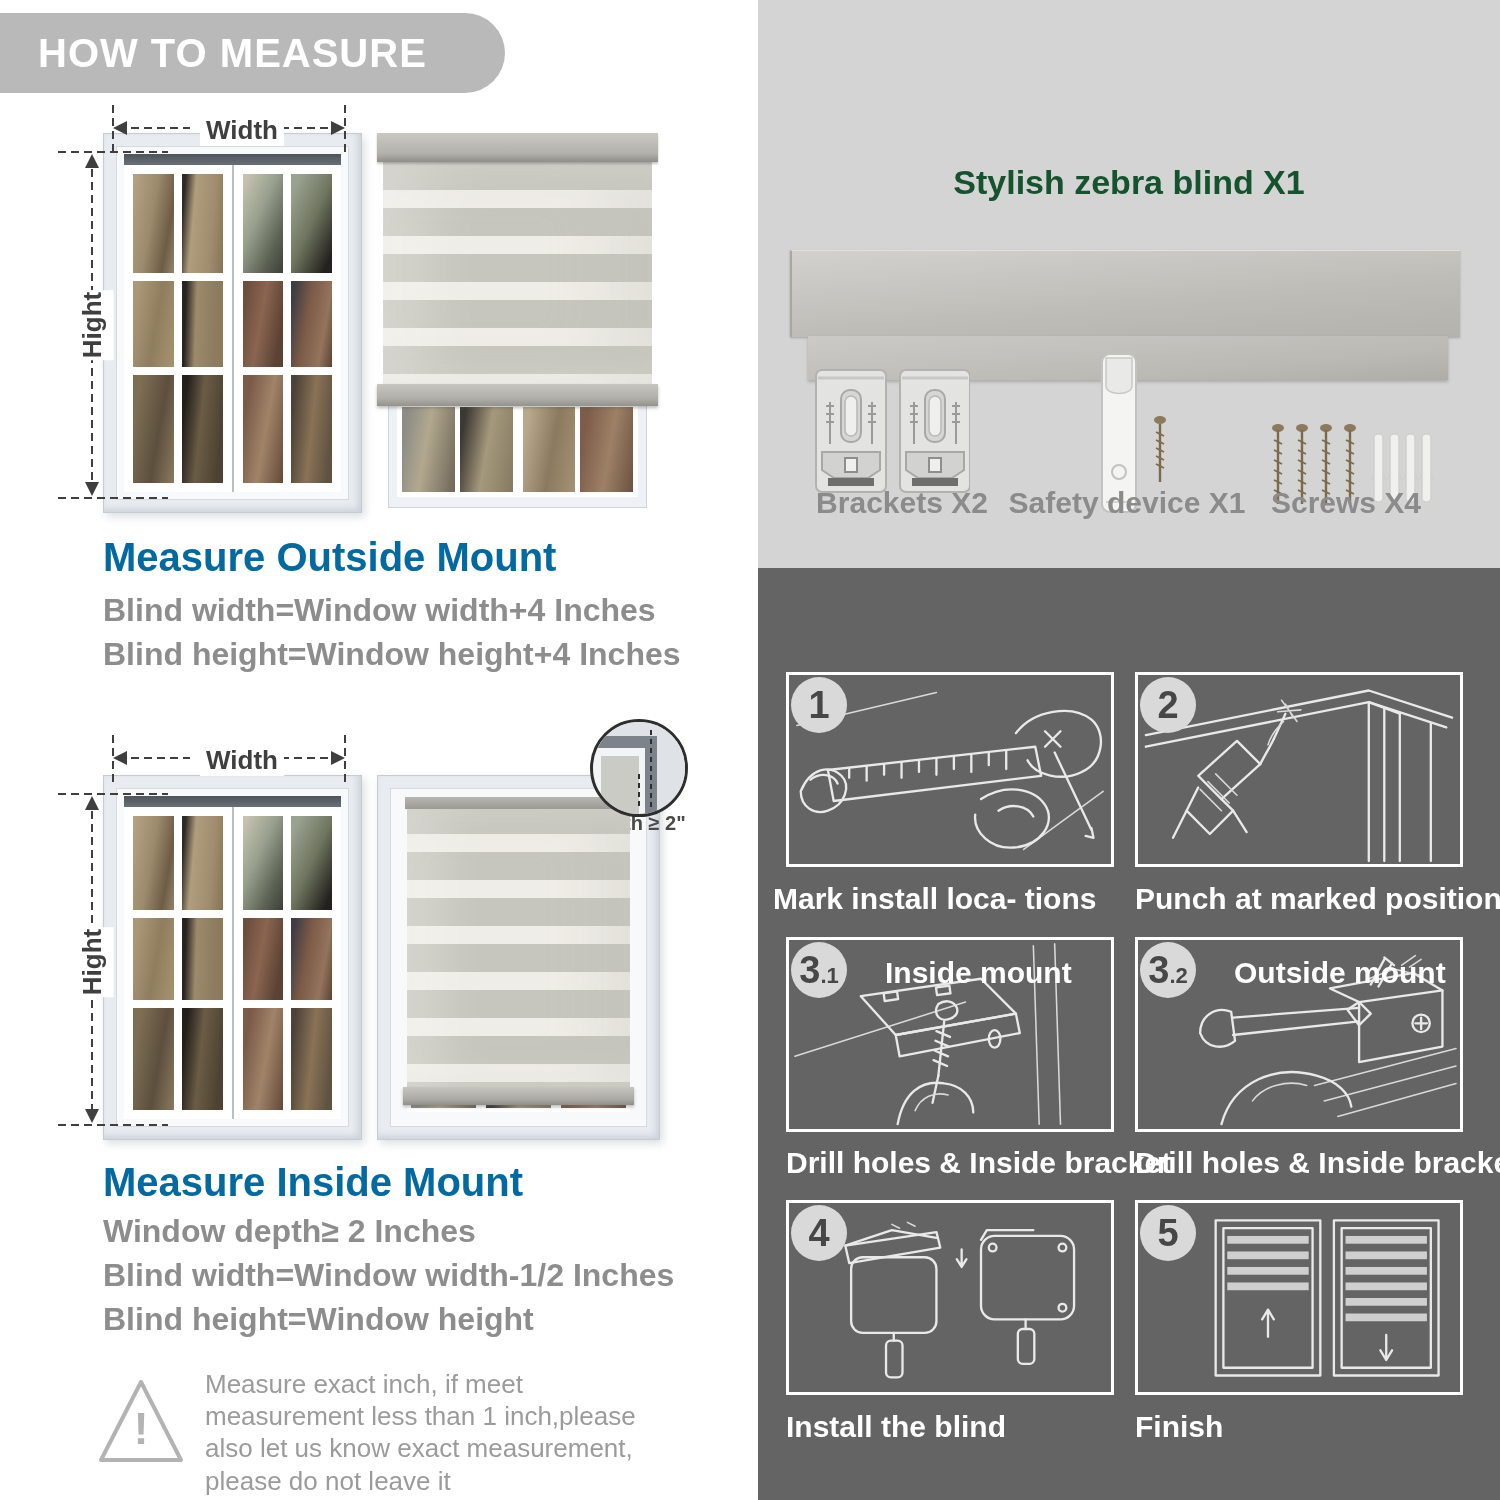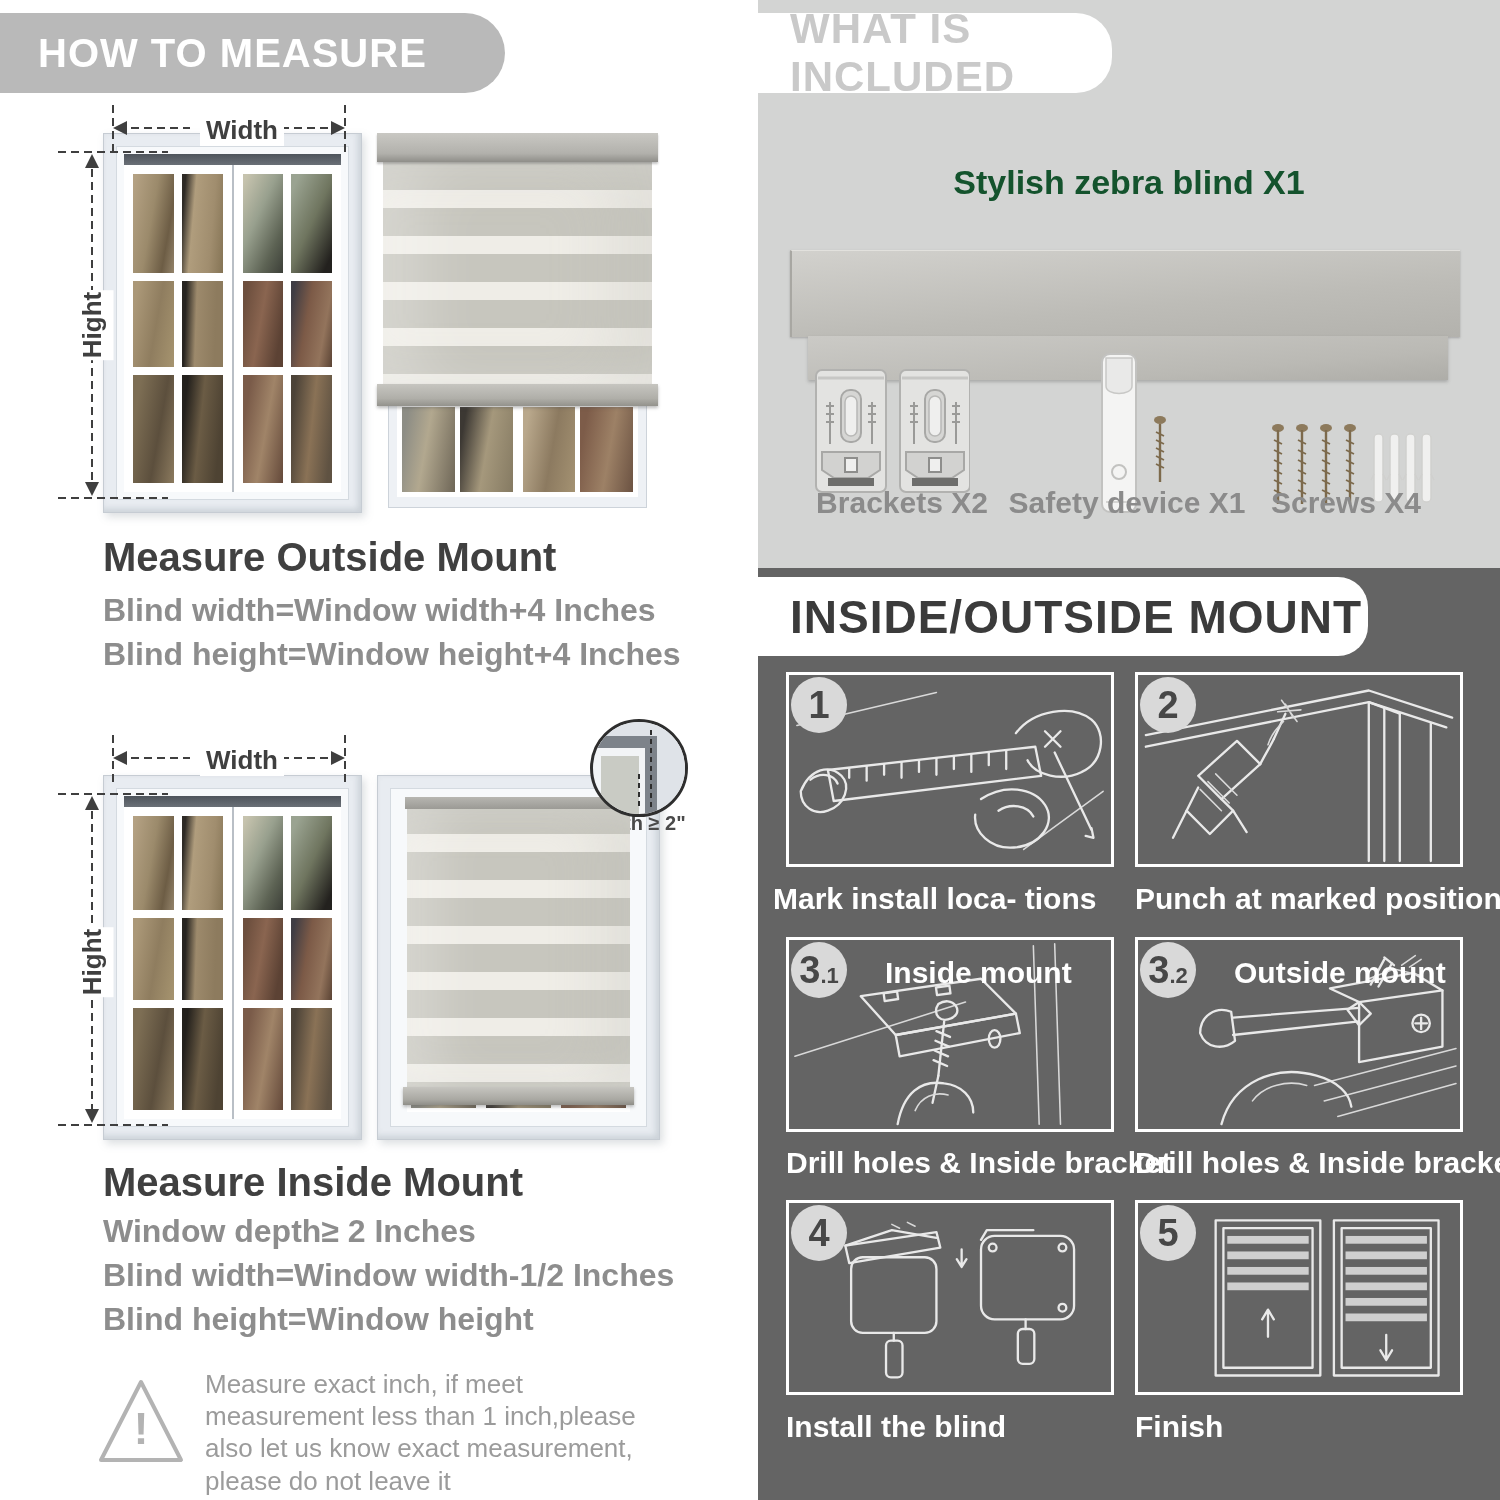--- a/index.html
+++ b/index.html
@@ -77,21 +77,21 @@
      background:linear-gradient(#b7b6b1,#9b9a95);z-index:4;}
   .blind-in-rail{position:absolute;left:12px;right:12px;top:298px;height:18px;
      background:linear-gradient(#c6c5c0,#a9a8a2 70%,#8f8e88);box-shadow:0 2px 3px rgba(90,90,90,.4);z-index:4;}
   .blind-in-under{position:absolute;left:16px;right:16px;top:310px;bottom:14px;background:#ffffff;
      display:flex;gap:6px;padding:4px;box-sizing:border-box;z-index:2;}
   .blind-in-under i{flex:1;display:block;}
 
   
   .dim-label{font-weight:bold;color:#3f3f3f;background:#ffffff;padding:0 6px;}
 
-  .sec-title{font-size:40px;font-weight:bold;color:#404040;}
+  .sec-title{font-size:40px;font-weight:bold;color:#0369a1;}
   .formula{font-size:32px;font-weight:bold;color:#8d8d8d;}
 
   .depth-label{font-size:20px;font-weight:bold;color:#4a4a4a;}
 
   .warn-text{font-size:26px;font-weight:normal;color:#9b9b9b;line-height:1.24;width:460px;}
 
   
   .panel-light{left:758px;top:0;width:742px;height:568px;background:#d3d4d3;}
   .pill-included{
     position:absolute;left:0;top:13px;width:354px;height:80px;background:#ffffff;
@@ -287,23 +287,20 @@
 <div class="abs formula" style="left:103px;top:1257px;">Blind width=Window width-1/2 Inches</div>
 <div class="abs formula" style="left:103px;top:1301px;">Blind height=Window height</div>
 
 <svg class="abs" style="left:95px;top:1372px;" width="92" height="96" viewBox="0 0 92 96">
   <path d="M46,10 L86,88 L6,88 Z" fill="none" stroke="#b3b3b3" stroke-width="4" stroke-linejoin="round"></path>
   <text x="46" y="72" text-anchor="middle" font-size="44" font-weight="bold" fill="#b3b3b3" font-family="Liberation Sans, sans-serif">!</text>
 </svg>
 <div class="abs warn-text" style="left:205px;top:1368px;">Measure exact inch, if meet measurement less than 1 inch,please also let us know exact measurement, please do not leave it</div>
 
 <div class="abs panel-light">
-  <div class="pill-included">
-    <span>WHAT IS INCLUDED</span>
-  </div>
 
   <div class="blind-name">Stylish zebra blind X1</div>
 
   <div class="bar-main"></div>
   <div class="bar-low"></div>
 
   <svg class="abs" style="left:56px;top:366px;" width="156" height="132" viewBox="0 0 156 132">
     <g>
       <rect x="2" y="4" width="70" height="122" rx="6" fill="#e3e3e1" stroke="#b2b2b0" stroke-width="2"></rect>
       <line x1="4" y1="12" x2="70" y2="12" stroke="#c7c7c5" stroke-width="3"></line>
@@ -402,23 +399,20 @@
         </g>
     </g>
   </svg>
 
   <div class="comp-label" style="left:138px;top:486px;margin-left:6px;">Brackets X2</div>
   <div class="comp-label" style="left:369px;top:486px;">Safety device X1</div>
   <div class="comp-label" style="left:588px;top:486px;">Screws X4</div>
 </div>
 
 <div class="abs panel-dark">
-  <div class="pill-mount">
-    <span>INSIDE/OUTSIDE MOUNT</span>
-  </div>
 
   <div class="step" style="left:28px;top:104px;">
     <svg viewBox="0 0 328 195">
       <g class="line-art-thin">
           <line x1="6" y1="52" x2="150" y2="18"></line>
           <line x1="240" y1="180" x2="322" y2="120"></line>
         </g>
       <g class="line-art">
         <path d="M38,98 L252,74 L258,104 L44,130 Z"></path>
         <path d="M60,96 L60,106 M78,94 L78,109 M96,92 L96,103 M114,90 L114,106 M132,88 L132,100 M150,86 L150,103 M168,84 L168,97 M186,82 L186,100 M204,80 L204,93 M222,78 L222,97"></path>

